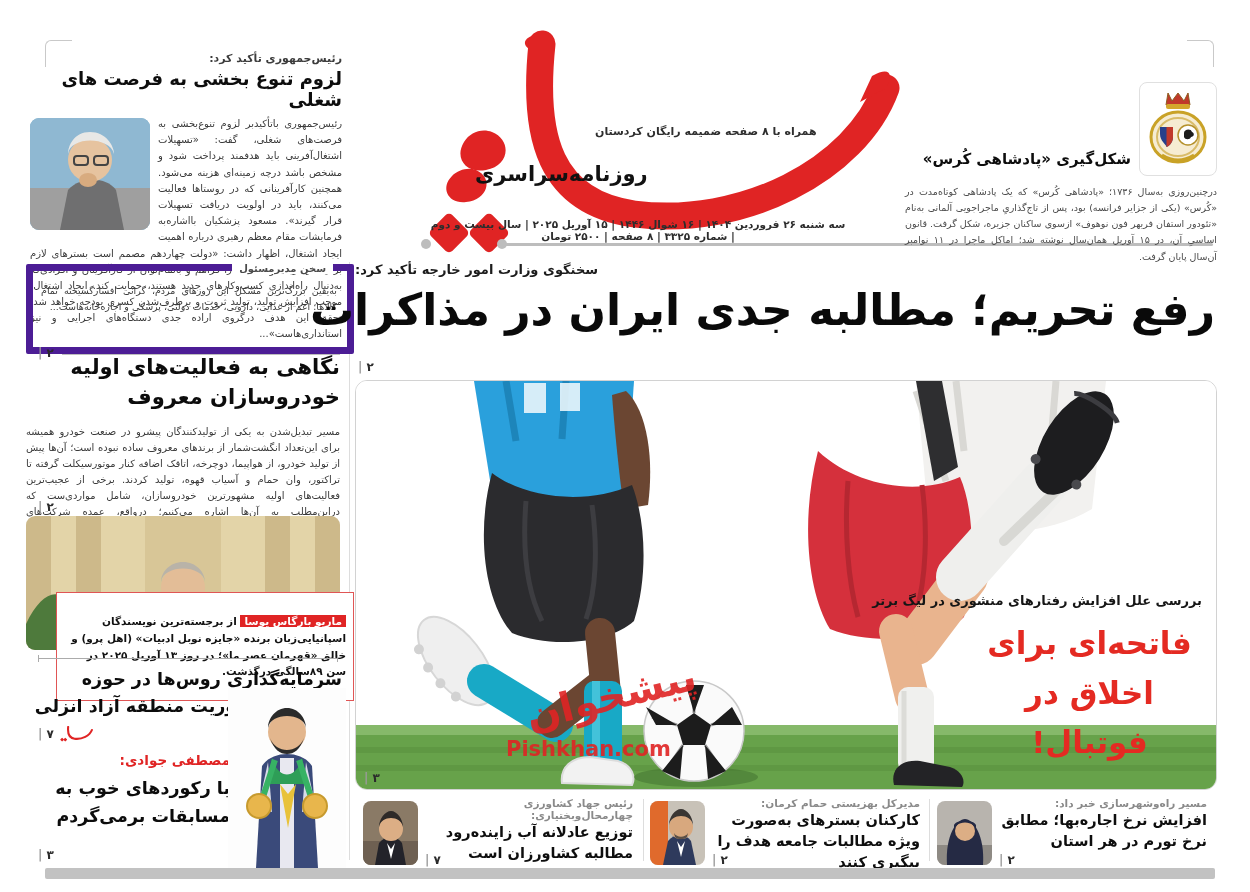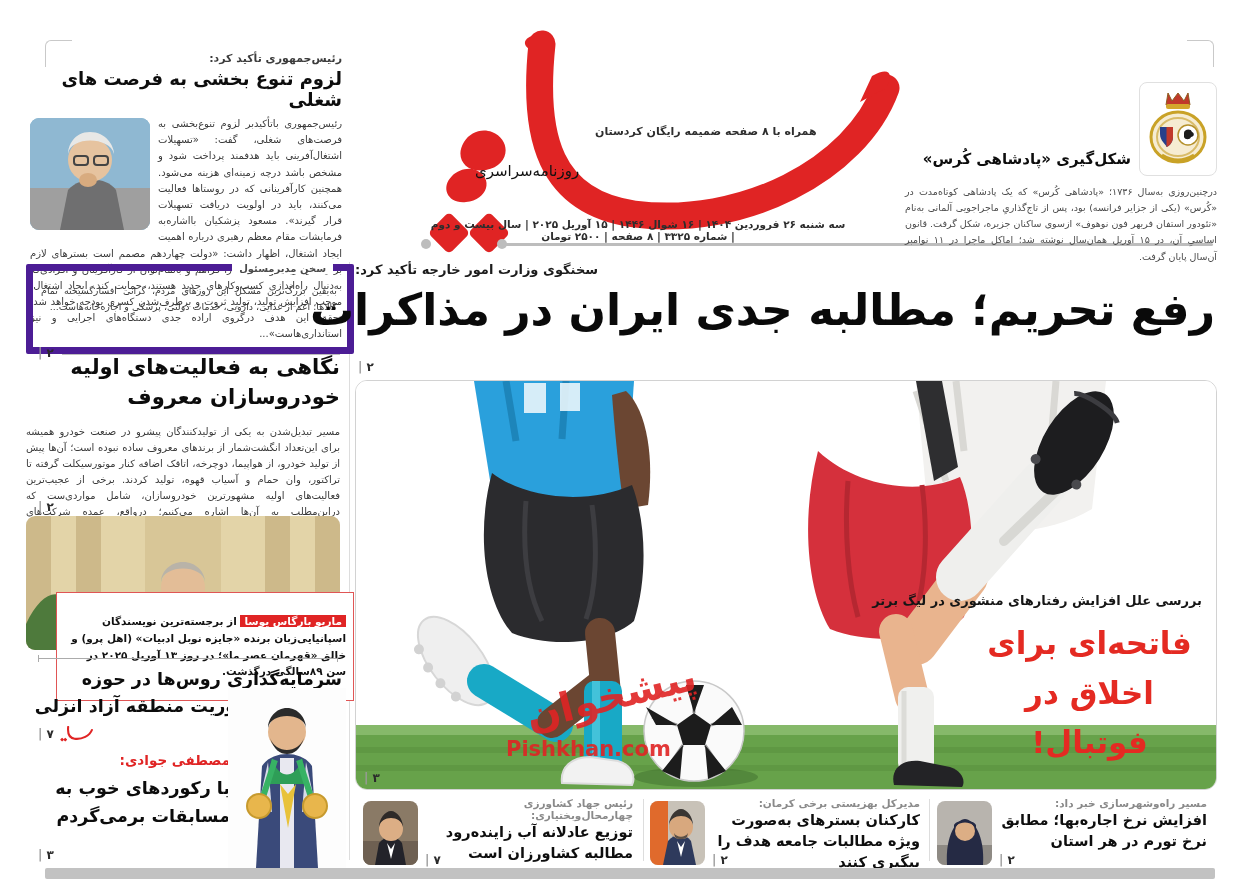--- a/index.html
+++ b/index.html
@@ -22,21 +22,21 @@
   .tr-art{left:905px;top:52px;width:312px;}
   .crest-box{position:absolute;right:0;top:30px;width:76px;height:92px;border:1px solid #e0e0e0;
              border-radius:8px;background:#fff;display:flex;align-items:center;justify-content:center;}
   .tr-title{position:absolute;right:86px;top:98px;font-size:15px;font-weight:800;color:#0d0d0d;text-align:right;width:226px;}
   .tr-body{position:absolute;right:0;top:132px;width:312px;font-size:9.5px;line-height:1.7;
            text-align:justify;color:#4a4a4a;}
 
   
   .logo-block{left:420px;top:30px;width:500px;height:232px;}
   .supplement{position:absolute;left:175px;top:95px;font-size:11px;font-weight:700;color:#2e2e2e;}
-  .paper-type{position:absolute;left:55px;top:132px;font-size:15px;font-weight:400;color:#111;}
+  .paper-type{position:absolute;left:55px;top:132px;font-size:21px;font-weight:700;color:#111;}
   .dateline{position:absolute;left:8px;top:188px;width:420px;text-align:center;font-size:10.5px;
             font-weight:700;color:#2d2d2d;direction:rtl;}
   .hrule{position:absolute;left:505px;top:243px;width:708px;height:3px;background:#bdbdbd;border-radius:2px;}
   .hrule-dot{position:absolute;top:239px;width:10px;height:10px;border-radius:50%;background:#bdbdbd;}
 
   
   .col-divider{left:349px;top:262px;width:1px;height:598px;background:#ddd;}
   .editor-box{left:26px;top:264px;width:314px;height:76px;border:7px solid #4c1d95;border-radius:2px;}
   .editor-label{position:absolute;top:-8px;right:14px;background:#fff;padding:0 7px;font-size:10px;
                 font-weight:700;color:#4a4a4a;}
@@ -314,21 +314,21 @@
           <rect width="55" height="64" fill="#c8c2b8"></rect>
             <rect width="18" height="64" fill="#e06a2c"></rect>
           <path d="M13 64 L18 40 C24 32 36 32 41 40 L46 64 Z" fill="#2e3a5c"></path>
           <path d="M27 40 l4 6 4 -6 -4 16 Z" fill="#fff"></path>
           <circle cx="31" cy="26" r="12" fill="#d8a87e"></circle>
           <path d="M19 24 C21 12 41 12 43 24 C43 16 37 8 31 8 C25 8 19 16 19 24 Z" fill="#3a3633"></path>
           <path d="M24 32 C27 37 35 37 38 32 L37 36 C34 39 28 39 25 36 Z" fill="#5c5046"></path>
         </svg>
       </div>
       <div class="b-text">
-        <div class="b-kicker">مدیرکل بهزیستی برخی کرمان:</div>
+        <div class="b-kicker">مدیرکل بهزیستی حمام کرمان:</div>
         <div class="b-title">کارکنان بسترهای به‌صورت ویژه مطالبات جامعه هدف را پیگیری کنند</div>
       </div>
       <span class="pagemark b-mark">۲</span>
     </div>
     <div class="vdiv" style="left:574px;"></div>
 
     <div class="b-block" style="left:574px;width:286px;">
       <div class="b-photo">
         <svg width="55" height="64" viewBox="0 0 55 64">
           <rect width="55" height="64" fill="#b8b4ae"></rect>

